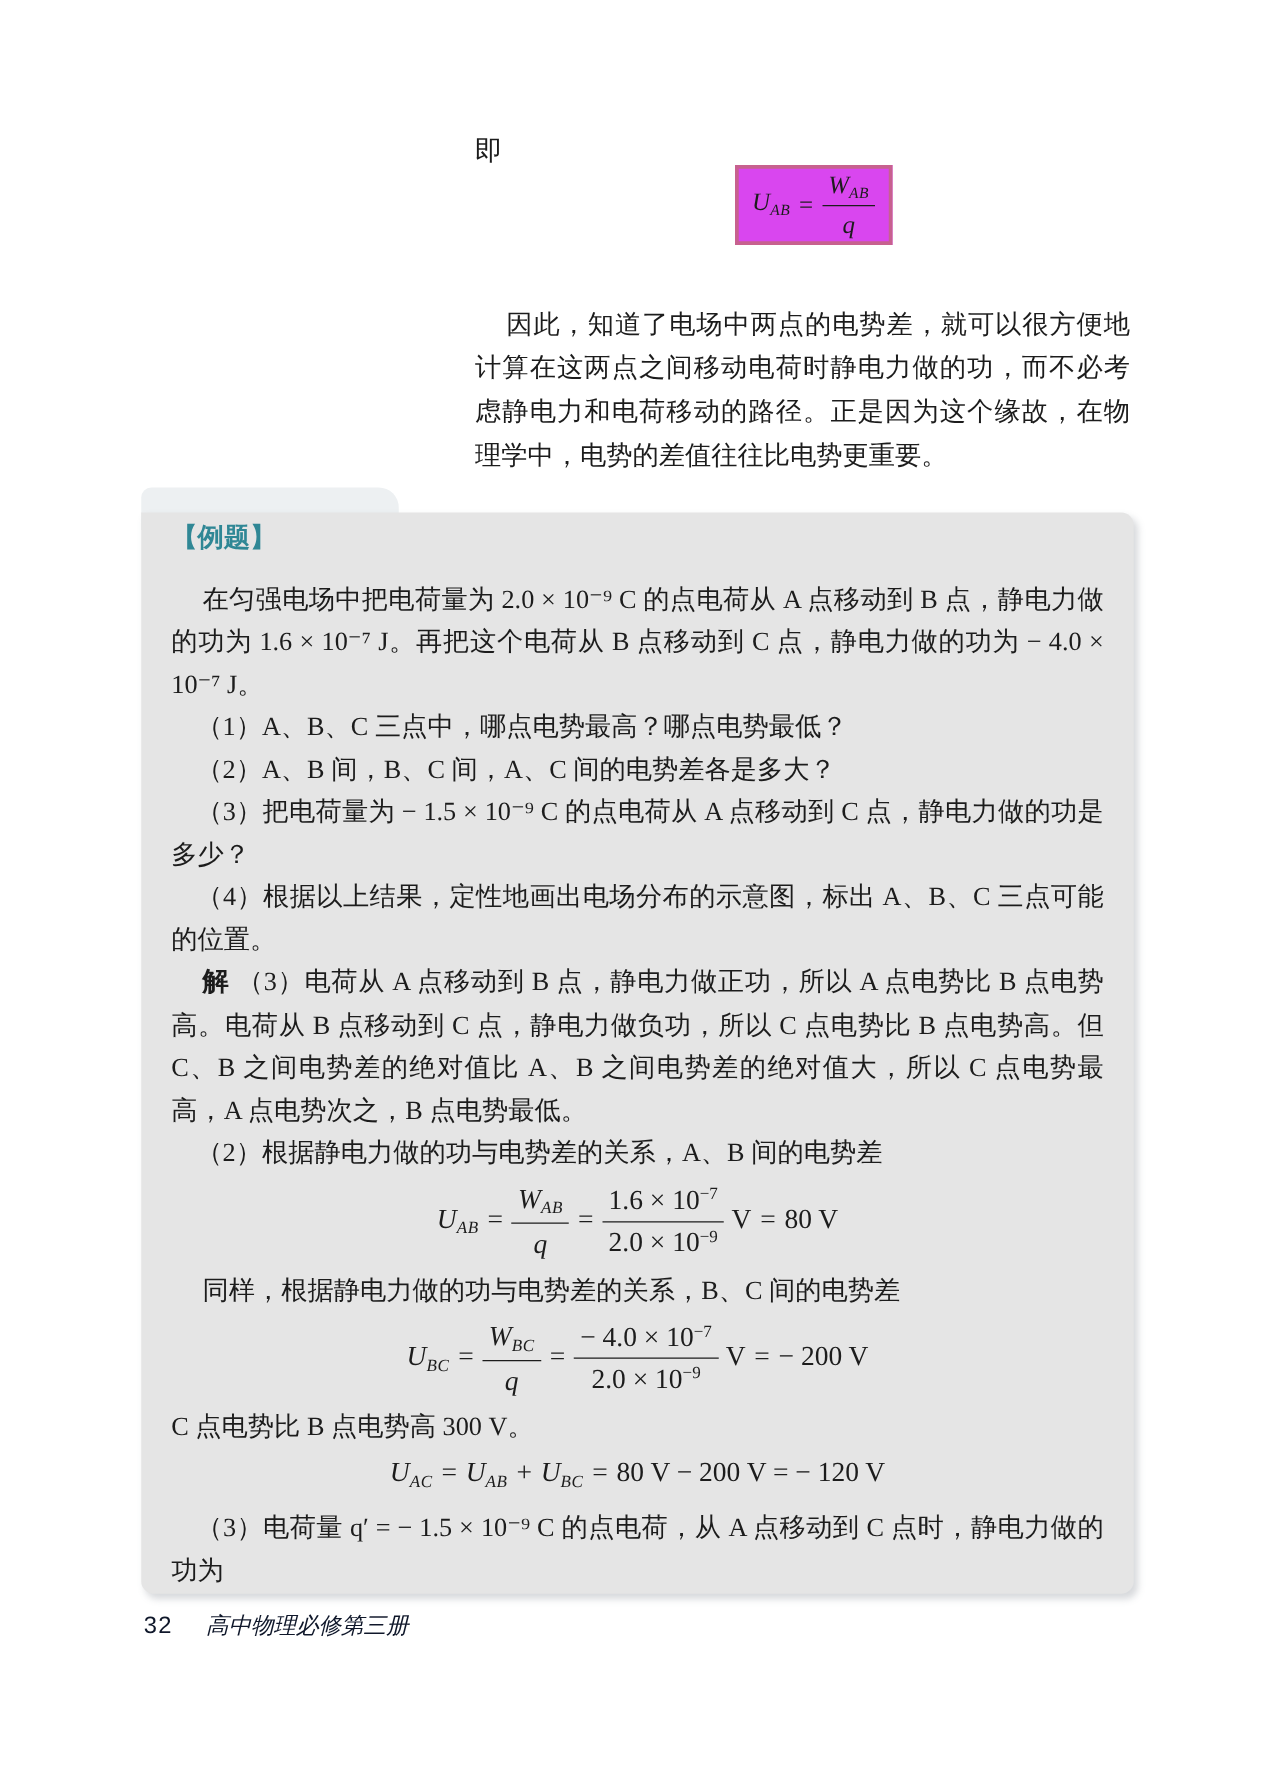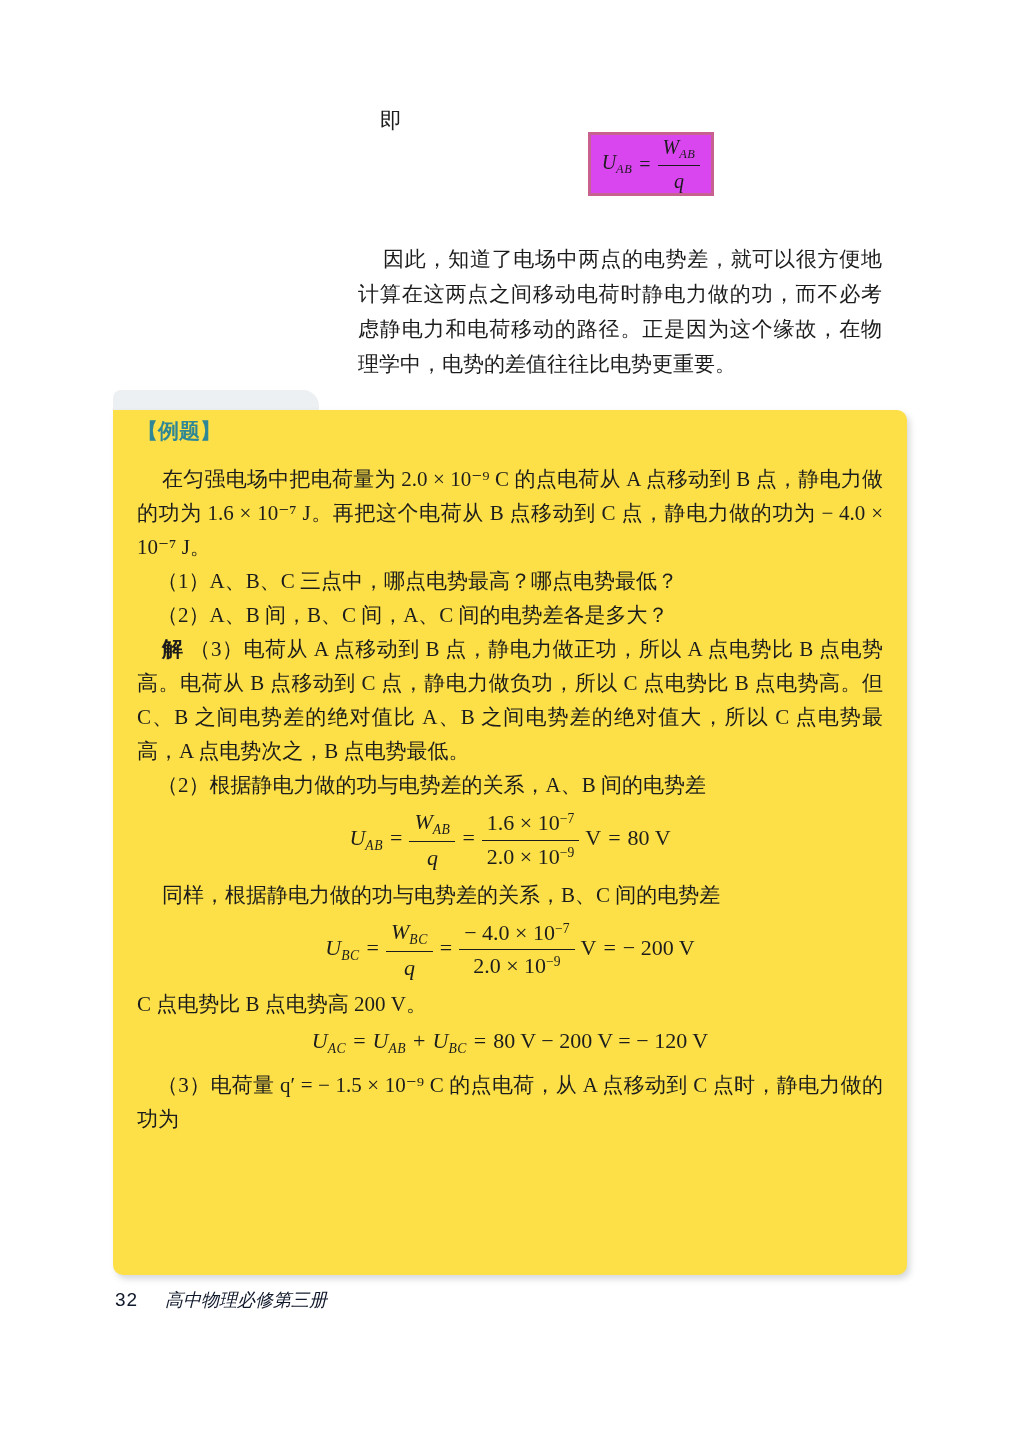--- a/index.html
+++ b/index.html
@@ -10,31 +10,31 @@
   }
   
   .then-word{position:absolute;left:380px;top:106px;font-size:22px;}
   .formula-box{
     position:absolute;left:588px;top:132px;width:120px;height:58px;
     border:3px solid #c7618f;background:#d946ef;
     display:flex;align-items:center;justify-content:center;
     font-size:20px;font-style:italic;
   }
   .intro{
-    position:absolute;left:358px;top:221px;width:524px;
+    position:absolute;left:380px;top:221px;width:524px;
     font-size:21px;line-height:35px;text-align:justify;text-indent:25px;
   }
   
   .example-tab{
     position:absolute;left:113px;top:390px;width:206px;height:34px;
     background:#edf0f2;border-radius:8px 16px 0 0;
   }
   .example-box{
     position:absolute;left:113px;top:410px;width:794px;height:865px;
-    background:#fde047;border-radius:0 10px 10px 10px;
+    background:#e5e5e5;border-radius:0 10px 10px 10px;
     box-shadow:3px 4px 6px rgba(110,120,130,0.28);
     box-sizing:border-box;padding:7px 24px 0 24px;overflow:hidden;
   }
   .example-label{
     color:#2f8795;font-weight:bold;font-size:21px;line-height:28px;
     font-family:"Liberation Sans","DejaVu Sans",sans-serif;
     margin-bottom:17px;
   }
   .example-box p{
     margin:0;font-size:21px;line-height:34px;text-align:justify;
@@ -85,36 +85,38 @@
 <p class="intro">因此，知道了电场中两点的电势差，就可以很方便地计算在这两点之间移动电荷时静电力做的功，而不必考虑静电力和电荷移动的路径。正是因为这个缘故，在物理学中，电势的差值往往比电势更重要。</p>
 
 <div class="example-tab"></div>
 <div class="example-box">
 
   <div class="example-label">【例题】</div>
 
   <p class="ind2">在匀强电场中把电荷量为 2.0 × 10⁻⁹ C 的点电荷从 A 点移动到 B 点，静电力做的功为 1.6 × 10⁻⁷ J。再把这个电荷从 B 点移动到 C 点，静电力做的功为 − 4.0 × 10⁻⁷ J。</p>
   <p class="ind1">（1）A、B、C 三点中，哪点电势最高？哪点电势最低？</p>
   <p class="ind1">（2）A、B 间，B、C 间，A、C 间的电势差各是多大？</p>
+  <p class="ind1">（3）把电荷量为 − 1.5 × 10⁻⁹ C 的点电荷从 A 点移动到 C 点，静电力做的功是多少？</p>
+  <p class="ind1">（4）根据以上结果，定性地画出电场分布的示意图，标出 A、B、C 三点可能的位置。</p>
 
   <p class="ind2"><b class="solve">解</b><span>（3）电荷从 A 点移动到 B 点，静电力做正功，所以 A 点电势比 B 点电势高。电荷从 B 点移动到 C 点，静电力做负功，所以 C 点电势比 B 点电势高。但 C、B 之间电势差的绝对值比 A、B 之间电势差的绝对值大，所以 C 点电势最高，A 点电势次之，B 点电势最低。</span></p>
 
   <p class="ind1">（2）根据静电力做的功与电势差的关系，A、B 间的电势差</p>
 
   <div class="eqline">
     <span class="mvar"><i>U</i><sub>AB</sub></span><span class="mop">=</span><span class="frac"><span class="fnum"><i>W</i><sub>AB</sub></span><span class="fden"><i>q</i></span></span><span class="mop">=</span><span class="frac"><span class="fnum"><span>1.6 × 10</span><sup>−7</sup></span><span class="fden"><span>2.0 × 10</span><sup>−9</sup></span></span><span class="unit">V</span><span class="mop">=</span><span>80 V</span>
   </div>
 
   <p class="ind2">同样，根据静电力做的功与电势差的关系，B、C 间的电势差</p>
 
   <div class="eqline">
     <span class="mvar"><i>U</i><sub>BC</sub></span><span class="mop">=</span><span class="frac"><span class="fnum"><i>W</i><sub>BC</sub></span><span class="fden"><i>q</i></span></span><span class="mop">=</span><span class="frac"><span class="fnum"><span>− 4.0 × 10</span><sup>−7</sup></span><span class="fden"><span>2.0 × 10</span><sup>−9</sup></span></span><span class="unit">V</span><span class="mop">=</span><span>− 200 V</span>
   </div>
 
-  <p>C 点电势比 B 点电势高 200 V。</p>
+  <p>C 点电势比 B 点电势高 300 V。</p>
 
   <div class="eqline-plain">
     <span class="mvar"><i>U</i><sub>AC</sub></span><span class="mop">=</span><span class="mvar"><i>U</i><sub>AB</sub></span><span class="mop">+</span><span class="mvar"><i>U</i><sub>BC</sub></span><span class="mop">=</span><span>80 V − 200 V = − 120 V</span>
   </div>
 
   <p class="ind1">（3）电荷量 q′ = − 1.5 × 10⁻⁹ C 的点电荷，从 A 点移动到 C 点时，静电力做的功为</p>
 
 </div>
 
 <div class="footer">

